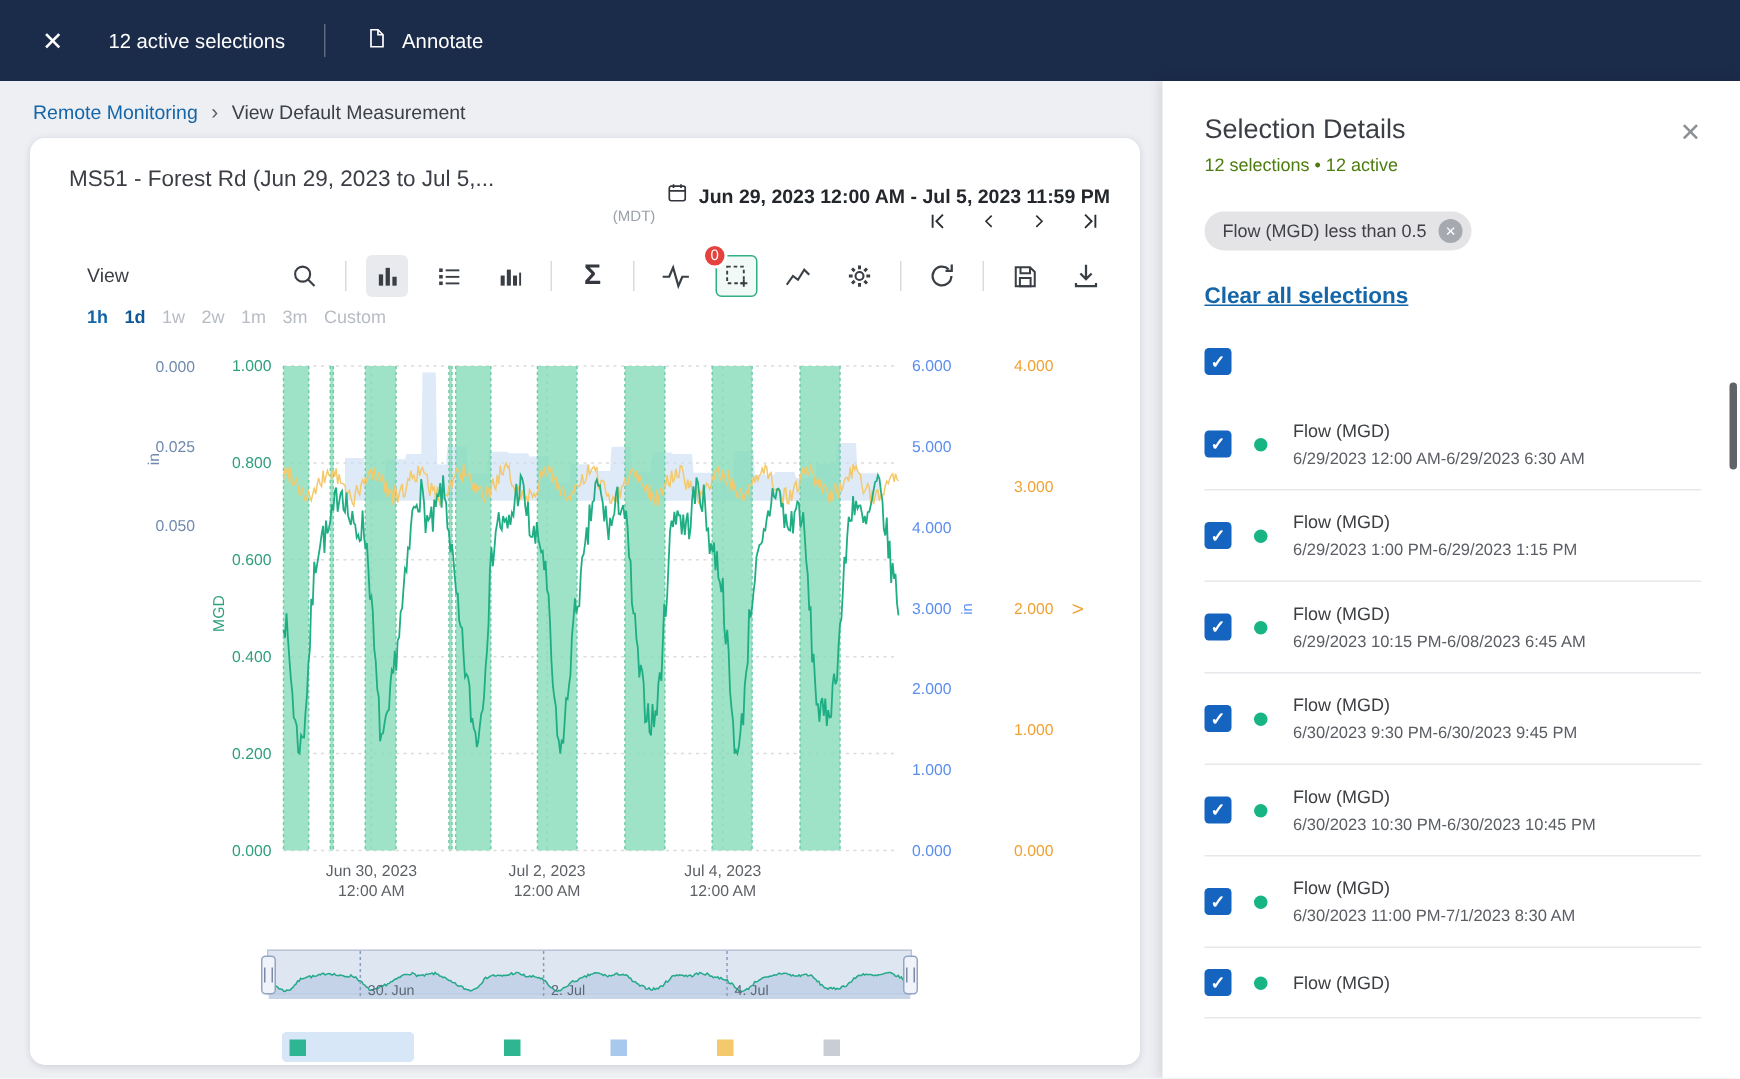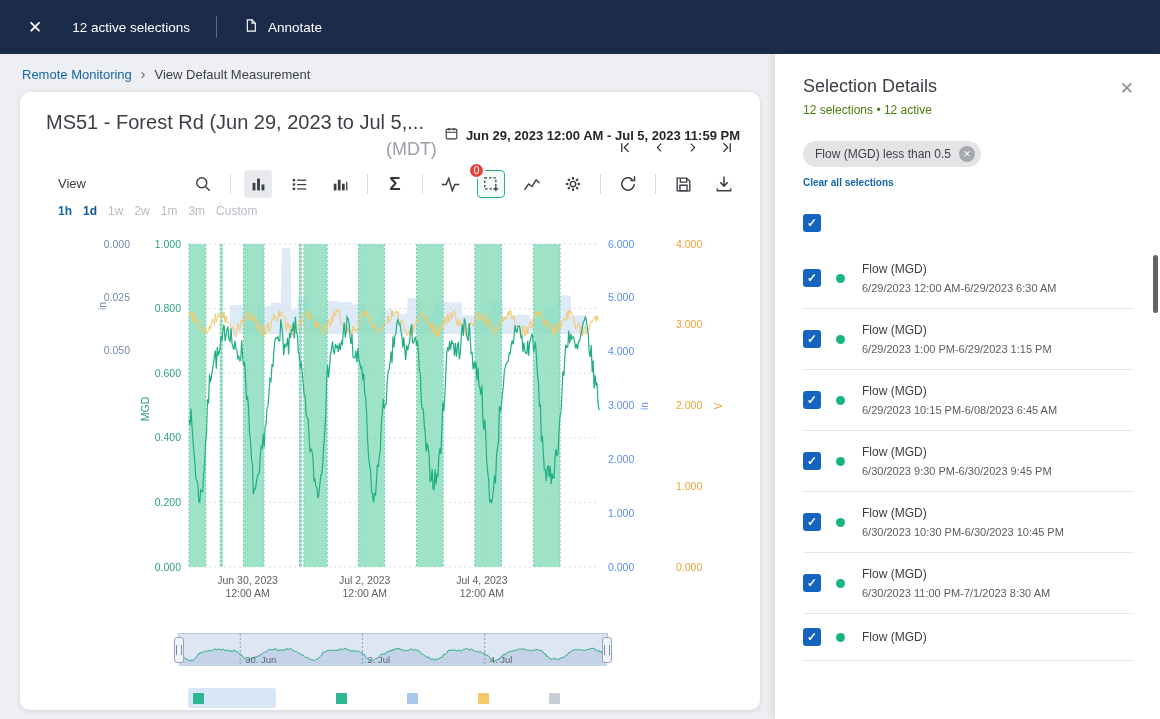--- a/index.html
+++ b/index.html
@@ -14,23 +14,23 @@
   .tb-annotate { display:flex; align-items:center; gap:9px; font-size:13.5px; cursor:pointer; }
 
   
   .breadcrumb { position:absolute; left:22px; top:66px; display:flex; align-items:center; gap:9px; font-size:13px; }
   .bc-link { color:#1466a8; cursor:pointer; }
   .bc-sep { color:#5a5e66; font-size:14px; }
   .bc-current { color:#3c3f45; }
 
   
   .card { position:absolute; left:20px; top:92px; width:740px; height:618px; background:#fff; border-radius:10px; box-shadow:0 1px 5px rgba(25,35,60,.14); overflow:hidden; }
-  .card-title { position:absolute; left:26px; top:19px; font-size:20px; color:#3b3e45; }
+  .card-title { position:absolute; left:26px; top:19px; font-size:15px; color:#3b3e45; }
   .dt-row { position:absolute; right:20px; top:19px; display:flex; align-items:center; gap:7px; }
-  .dt-tz { font-size:18px; color:#9aa1ab;margin-top:28px; }
+  .dt-tz { font-size:10px; color:#9aa1ab;margin-top:28px; }
   .dt-range { font-size:13px; font-weight:bold; color:#23262b; }
   .nav-arrows { position:absolute; right:26px; top:48px; display:flex; align-items:center; gap:20px; }
   .nav-arrows .ibtn { cursor:pointer; display:flex; }
   .zoom-label { position:absolute; left:38px; top:84px; font-size:13px; color:#3b3e45; }
   .toolbar { position:absolute; right:22px; top:78px; display:flex; align-items:center; gap:13px; }
   .icon-btn { position:relative; display:flex; align-items:center; justify-content:center; width:28px; height:28px; cursor:pointer; }
   .icon-btn.sel-gray { background:#e9eaed; border-radius:4px; }
   .icon-btn.sel-green { border:1.5px solid #2fae88; background:#f1faf6; border-radius:4px; }
   .tdiv { width:1px; height:20px; background:#d9dbdf; }
   .sigma { font-size:19px; font-weight:bold; color:#34383e; }
@@ -56,21 +56,21 @@
   .sw { width:11px; height:11px; cursor:pointer; }
 
   
   .panel { position:absolute; left:775px; top:54px; width:385px; height:665px; background:#fff; box-shadow:-2px 0 8px rgba(0,0,0,.12); padding:22px 26px 0 28px; }
   .panel-head { display:flex; justify-content:space-between; align-items:flex-start; }
   .panel-title { font-size:18px; color:#3b3e44; }
   .panel-close { font-size:17px; color:#8c8f94; cursor:pointer; margin-top:2px; }
   .panel-sub { font-size:12px; color:#4d7c0f; margin-top:6px; }
   .chip { display:inline-flex; align-items:center; gap:8px; background:#e4e4e7; border-radius:14px; height:26px; padding:0 6px 0 12px; margin-top:24px; font-size:12px; color:#3f4146; }
   .chip-x { width:16px; height:16px; border-radius:50%; background:#a6a9af; color:#fff; font-size:9px; display:flex; align-items:center; justify-content:center; cursor:pointer; }
-  .clear-link { display:block; margin-top:10px; font-size:10px; font-weight:bold; color:#1466a8; cursor:pointer; }
+  .clear-link { display:block; margin-top:22px; font-size:15px; font-weight:bold; color:#1466a8; text-decoration:underline; cursor:pointer; }
   .cb { width:18px; height:18px; background:#1565c0; border-radius:3px; color:#fff; font-size:12px; font-weight:bold; display:flex; align-items:center; justify-content:center; cursor:pointer; flex:none; }
   .master-cb { margin-top:26px; }
   .sel-list { margin-top:16px; }
   .sel-row { display:flex; align-items:center; padding:14px 0; border-bottom:1px solid #e6e8eb; }
   .sel-dot { width:9px; height:9px; border-radius:50%; background:#17b584; margin:0 17px 0 15px; flex:none; }
   .sel-name { font-size:12px; color:#3c3e42; }
   .sel-range { font-size:11px; color:#5a5d63; margin-top:6px; }
 
   .scroll-thumb { position:absolute; right:2px; width:5px; background:#606468; border-radius:3px; cursor:pointer; }
 </style>

